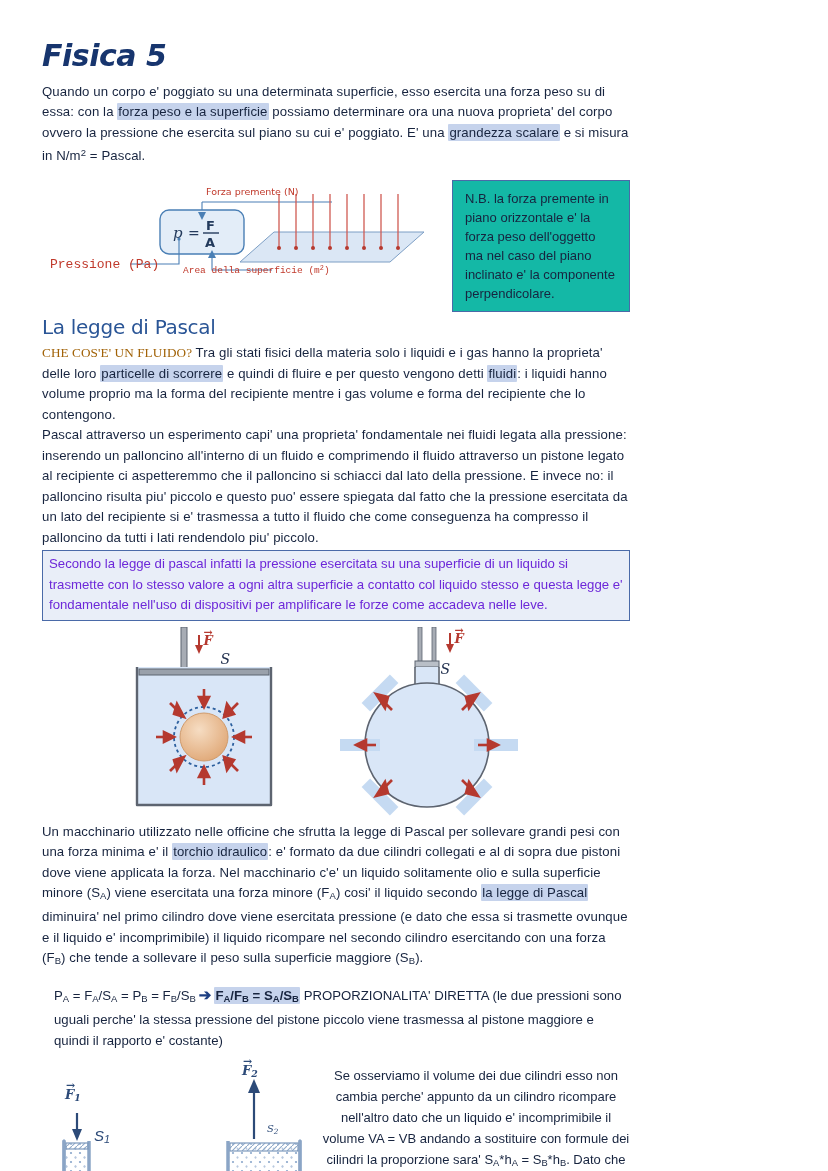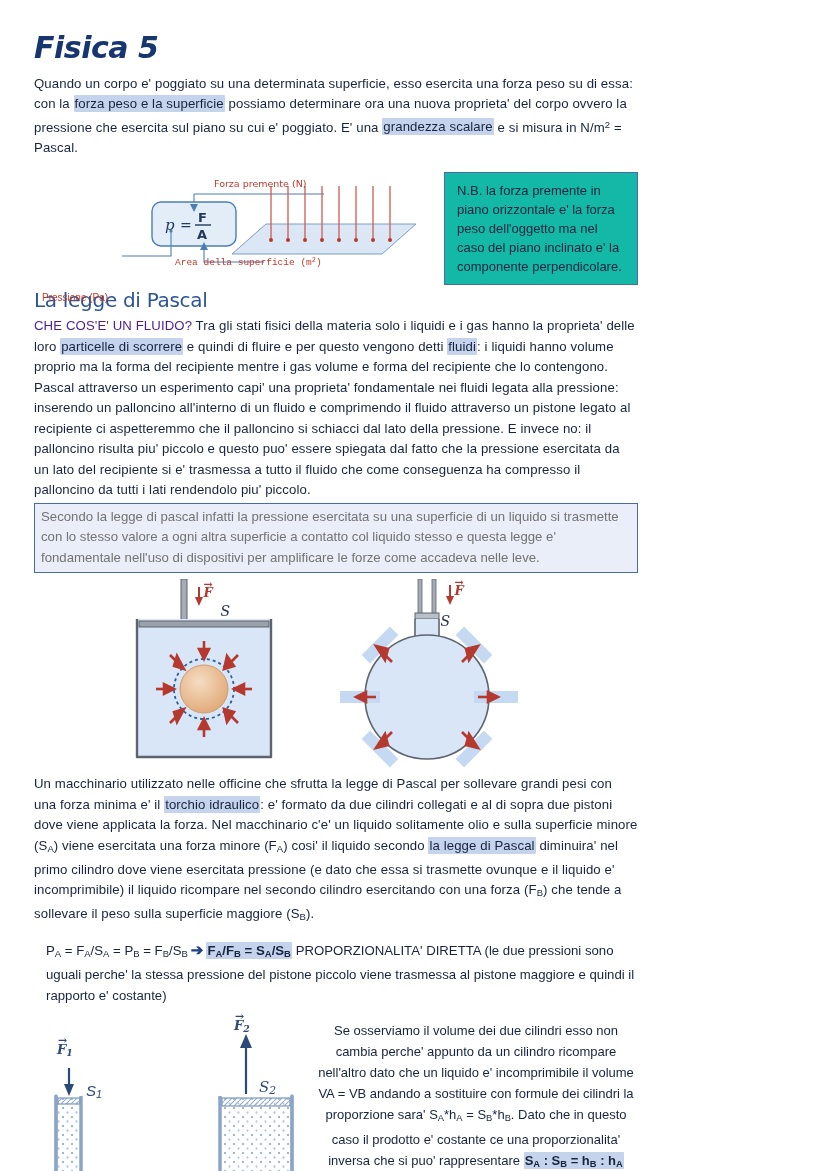--- a/index.html
+++ b/index.html
@@ -7,21 +7,21 @@
     width:828px; height:1171px;
     background:#ffffff;
     font-family:"Liberation Sans", sans-serif;
     color:#1c2b4a;
     overflow:hidden;
     position:relative;
   }
   .page{
     position:relative;
     width:672px; height:1171px;
-    padding:4px;
+    padding:12px;
     box-sizing:border-box;
   }
   .inner{ padding:24px 30px 0 30px; }
 
   
   .doc-title{
     font-family:"DejaVu Sans", sans-serif;
     font-weight:bold;
     font-style:italic;
     font-size:30px;
@@ -44,21 +44,21 @@
   .p{
     font-size:13.2px;
     line-height:20.5px;
     color:#17243f;
     margin:0 0 0 0;
     letter-spacing:0.1px;
     text-align:left;
   }
   .p + .p{ margin-top:0px; }
 
-  .sub-q{ color:#4c1d95; }
+  .sub-q{ color:#a16207;font-family:Liberation Serif, serif; }
 
   mark.hl{
     background:#c6d3ec;
     color:#17243f;
     padding:1px 1px;
     border-radius:1px;
   }
 
   
   .nb-box{
@@ -69,21 +69,21 @@
     line-height:19px;
     color:#17243f;
     box-sizing:border-box;
   }
   .quote-box{
     border:1.4px solid #4a6aa8;
     background:#e9eef8;
     padding:3px 6px 4px 6px;
     font-size:13.2px;
     line-height:20.5px;
-    color:#737373;
+    color:#6d28d9;
     box-sizing:border-box;
     margin-top:2px;
   }
 
   
   .row{ display:flex; align-items:flex-start; }
 
   .sub{ font-size:0.72em; vertical-align:-0.22em; }
   .sup{ font-size:0.72em; vertical-align:0.42em; }
 
@@ -152,23 +152,23 @@
               <circle cx="254" cy="72" r="2"></circle>
           <circle cx="271" cy="72" r="2"></circle>
               <circle cx="288" cy="72" r="2"></circle>
           <circle cx="305" cy="72" r="2"></circle>
               <circle cx="322" cy="72" r="2"></circle>
           <circle cx="339" cy="72" r="2"></circle>
               <circle cx="356" cy="72" r="2"></circle>
         </g>
       </svg>
 
-      <div style="position:absolute;left:180px;top:10px;font-size:9.5px;color:#c0392b;font-family:'DejaVu Sans',sans-serif;">Forza premente (N)</div>
-
-      <div style="position:absolute;left:8px;top:81px;font-size:10px;color:#c0392b;font-family:Liberation Sans, sans-serif;margin-top:43px;">Pressione (Pa)</div>
+      <div style="position:absolute;left:164px;top:10px;font-size:9.5px;color:#c0392b;font-family:'DejaVu Sans',sans-serif;">Forza premente (N)</div>
+
+      <div style="position:absolute;left:8px;top:81px;font-size:13px;color:#c0392b;font-family:Liberation Mono, monospace;">Pressione (Pa)</div>
 
       <div style="position:absolute;left:141px;top:88px;font-size:9.5px;color:#c0392b;font-family:Liberation Mono, monospace;"><span>Area della superficie (m</span><span class="sup">2</span><span>)</span></div>
     </div>
 
     <div class="nb-box" style="width:352px;margin-left:10px;margin-top:4px;">N.B. la forza premente in piano orizzontale e' la forza peso dell'oggetto ma nel caso del piano inclinato e' la componente perpendicolare.</div>
   </div>
 
   <div class="h2 tight">La legge di Pascal</div>
 
   <div class="p">
@@ -333,21 +333,21 @@
       <div style="position:absolute;left:23px;top:26px;font-family:'DejaVu Serif',serif;font-style:italic;font-weight:bold;font-size:13px;color:#2c4a78;">
         <span style="position:relative;"><span style="position:absolute;left:1px;top:-8px;font-size:11px;">→</span><span>F</span><span class="sub">1</span></span>
       </div>
 
       <div style="position:absolute;left:52px;top:66px;font-family:Liberation Sans, sans-serif;font-style:italic;font-size:15px;color:#2c4a78;"><span>S</span><span class="sub">1</span></div>
 
       <div style="position:absolute;left:200px;top:2px;font-family:'DejaVu Serif',serif;font-style:italic;font-weight:bold;font-size:13px;color:#2c4a78;">
         <span style="position:relative;"><span style="position:absolute;left:1px;top:-8px;font-size:11px;">→</span><span>F</span><span class="sub">2</span></span>
       </div>
 
-      <div style="position:absolute;left:225px;top:62px;font-family:'DejaVu Serif',serif;font-style:italic;font-size:15px;color:#2c4a78;"><span>S</span><span class="sub">2</span></div>
+      <div style="position:absolute;left:225px;top:62px;font-family:'DejaVu Serif',serif;font-style:italic;font-size:10px;color:#2c4a78;"><span>S</span><span class="sub">2</span></div>
     </div>
 
     <div style="width:500px;margin-left:-10px;margin-top:4px;font-size:13px;line-height:21px;color:#17243f;text-align:center;">
       <span>Se osserviamo il volume dei due cilindri esso non cambia perche' appunto da un cilindro ricompare nell'altro dato che un liquido e' incomprimibile il volume VA = VB andando a sostituire con formule dei cilindri la proporzione sara' S</span><span class="sub">A</span><span>*h</span><span class="sub">A</span><span> = S</span><span class="sub">B</span><span>*h</span><span class="sub">B</span><span>. Dato che in questo caso il prodotto e' costante ce una proporzionalita' inversa che si puo' rappresentare </span><mark class="hl bolded"><span>S</span><span class="sub">A</span><span> : </span><span>S</span><span class="sub">B</span><span> = h</span><span class="sub">B</span><span> : </span><span>h</span><span class="sub">A</span></mark>
     </div>
   </div>
 
  </div>
 </div>
 

